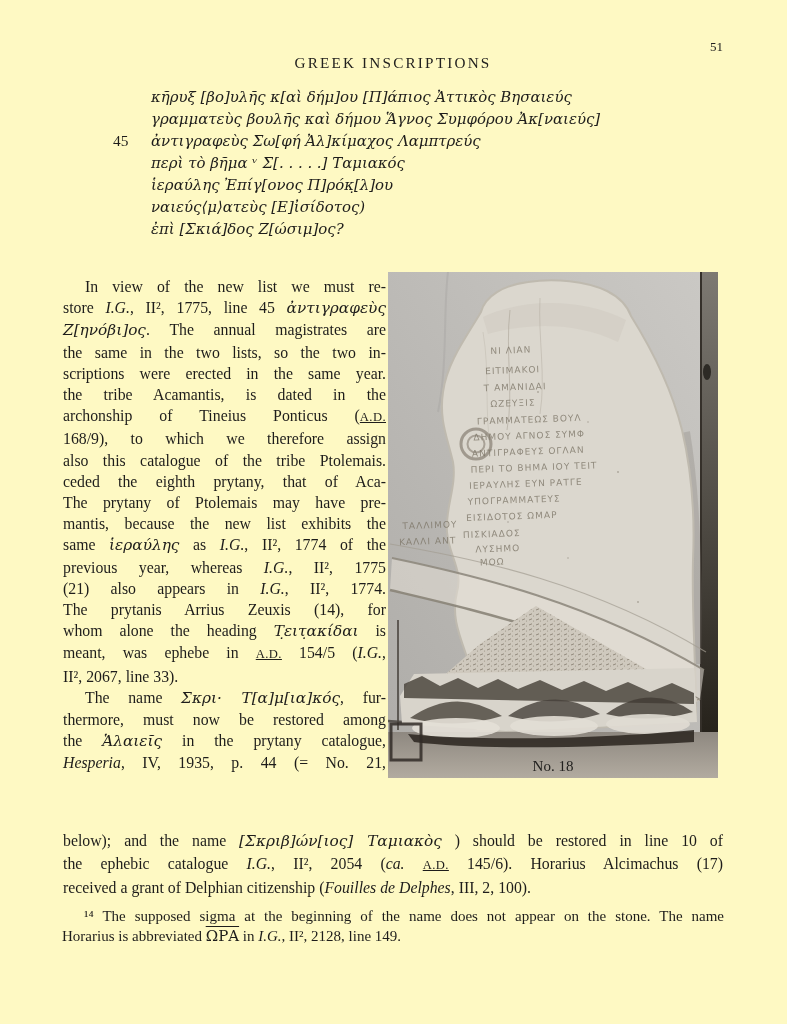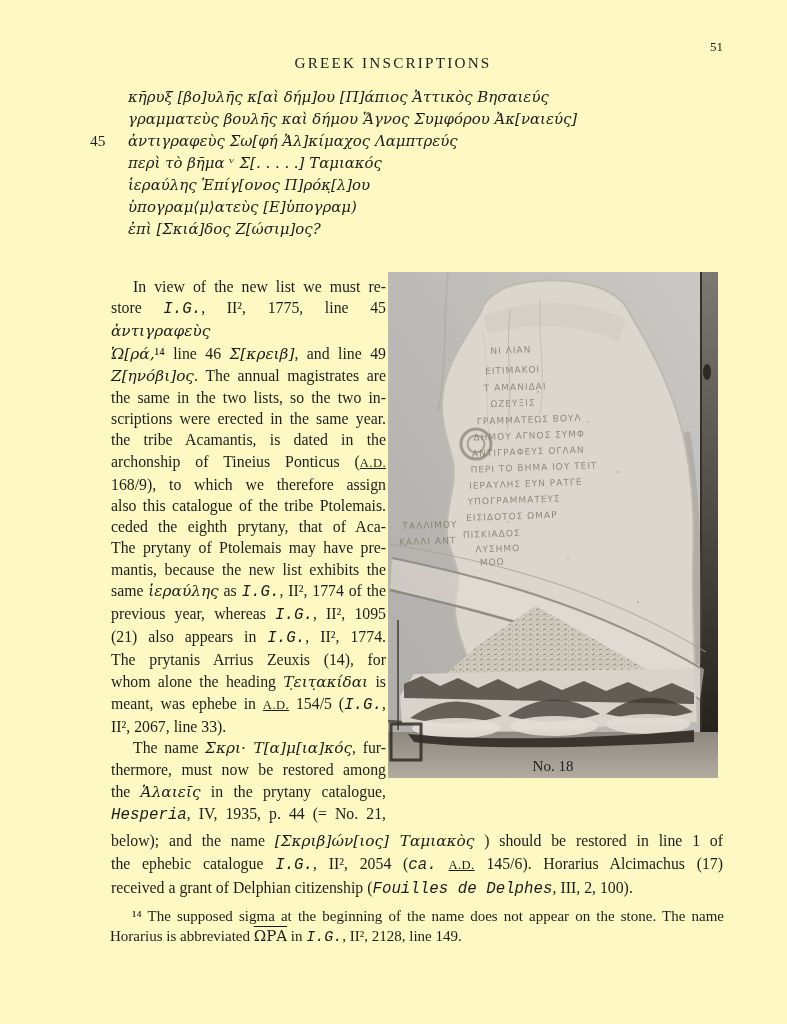--- a/index.html
+++ b/index.html
@@ -11,21 +11,21 @@
   
   .hdr-title{
     position:absolute;left:63px;top:54px;width:660px;text-align:center;
     font-size:15.2px;letter-spacing:2.2px;color:#22211f;
   }
   .page-num{
     position:absolute;right:64px;top:39px;font-size:13px;color:#22211f;
   }
   
   .greek-block{
-    position:absolute;left:128px;top:86px;width:540px;
+    position:absolute;left:151px;top:86px;width:540px;
     font-size:15.4px;line-height:22px;
   }
   .gline{position:relative;white-space:nowrap;}
   .gnum{
     position:absolute;left:-38px;top:0;font-style:normal;
     font-family:"Liberation Serif",serif;font-size:15.4px;
   }
   .gk{
     font-family:"DejaVu Serif","DejaVu Sans",serif;
     font-style:italic;font-size:.97em;
@@ -36,24 +36,24 @@
     font-size:15.8px;line-height:21.2px;
   }
   .full-text{
     position:absolute;left:63px;top:830px;width:660px;
     font-size:15.8px;line-height:21.9px;
   }
   .footnote{
     position:absolute;left:62px;top:906px;width:662px;
     font-size:15px;line-height:20.2px;
   }
-  .tline{text-align:justify;text-align-last:justify;margin-left:48px;}
+  .tline{text-align:justify;text-align-last:justify;}
   .tline.endl{text-align-last:left;}
   .tline.ind{text-indent:22px;}
-  .it{font-style:italic;font-family:Liberation Mono, monospace;}
+  .it{font-style:italic;}
   .sc{font-size:.8em;letter-spacing:.4px;text-decoration:underline;}
   .ov{text-decoration:overline;font-family:"DejaVu Serif",serif;}
   
   .photo-fig{position:absolute;left:388px;top:272px;width:330px;height:506px;}
   .photo-caption{
     position:absolute;left:388px;top:758px;width:330px;text-align:center;
     font-size:15px;color:#22211f;
   }
   #stone-text text{
     font-family:"DejaVu Sans","Liberation Sans",sans-serif;
@@ -67,40 +67,39 @@
 
   <div class="hdr-title">GREEK INSCRIPTIONS</div>
   <div class="page-num">51</div>
 
   <div class="greek-block">
       <div class="gline"><span class="gk">κῆρυξ [βο]υλῆς κ[αὶ δήμ]ου [Π]άπιος Ἀττικὸς Βησαιεύς</span></div>
       <div class="gline"><span class="gk">γραμματεὺς βουλῆς καὶ δήμου Ἅγνος Συμφόρου Ἀκ[ναιεύς]</span></div>
       <div class="gline"><span class="gnum">45</span><span class="gk">ἀντιγραφεὺς Σω[φή Ἀλ]κίμαχος Λαμπτρεύς</span></div>
       <div class="gline"><span class="gk">περὶ τὸ βῆμα ᵛ Σ[. . . . .] Ταμιακός</span></div>
       <div class="gline"><span class="gk">ἱεραύλης Ἐπίγ[ονος Π]ρόκ̣[λ]ου</span></div>
-      <div class="gline"><span class="gk">ὑπογραμ⟨μ⟩ατεὺς [Ε]ὑπογραμ)</span></div>
+      <div class="gline"><span class="gk">ναιεύς⟨μ⟩ατεὺς [Ε]ἰσίδοτος)</span></div>
       <div class="gline"><span class="gk">ἐπὶ [Σκιά]δος Ζ[ώσιμ]ος?</span></div>
     </div>
 
   <div class="left-col">
       <div class="tline ind"><span>In view of the new list we must re-</span></div>
       <div class="tline"><span>store </span><span class="it">I.G.</span><span>, II², 1775, line 45 </span><span class="gk">ἀντιγραφεὺς</span></div>
-      <div class="tline"><span class="gk">Ὡ[ρά,</span><span>¹⁴ line 46 </span><span class="gk">Σ[κρειβ]</span><span>, and line 49</span></div>
       <div class="tline"><span class="gk">Ζ[ηνόβι]ος</span><span>. The annual magistrates are</span></div>
       <div class="tline"><span>the same in the two lists, so the two in-</span></div>
       <div class="tline"><span>scriptions were erected in the same year.</span></div>
       <div class="tline"><span>the tribe Acamantis, is dated in the</span></div>
       <div class="tline"><span>archonship of Tineius Ponticus (</span><span class="sc">A.D.</span></div>
       <div class="tline"><span>168/9), to which we therefore assign</span></div>
       <div class="tline"><span>also this catalogue of the tribe Ptolemais.</span></div>
       <div class="tline"><span>ceded the eighth prytany, that of Aca-</span></div>
       <div class="tline"><span>The prytany of Ptolemais may have pre-</span></div>
       <div class="tline"><span>mantis, because the new list exhibits the</span></div>
       <div class="tline"><span>same </span><span class="gk">ἱεραύλης</span><span> as </span><span class="it">I.G.</span><span>, II², 1774 of the</span></div>
-      <div class="tline"><span>previous year, whereas </span><span class="it">I.G.</span><span>, II², 1095</span></div>
+      <div class="tline"><span>previous year, whereas </span><span class="it">I.G.</span><span>, II², 1775</span></div>
       <div class="tline"><span>(21) also appears in </span><span class="it">I.G.</span><span>, II², 1774.</span></div>
       <div class="tline"><span>The prytanis Arrius Zeuxis (14), for</span></div>
       <div class="tline"><span>whom alone the heading </span><span class="gk">Τ̣ειτ̣ακίδαι</span><span> is</span></div>
       <div class="tline"><span>meant, was ephebe in </span><span class="sc">A.D.</span><span> 154/5 (</span><span class="it">I.G.</span><span>,</span></div>
       <div class="tline endl"><span>II², 2067, line 33).</span></div>
       <div class="tline ind"><span>The name </span><span class="gk">Σκρι· Τ[α]μ[ια]κός</span><span>, fur-</span></div>
       <div class="tline"><span>thermore, must now be restored among</span></div>
       <div class="tline"><span>the </span><span class="gk">Ἁλαιεῖς</span><span> in the prytany catalogue,</span></div>
       <div class="tline"><span class="it">Hesperia</span><span>, IV, 1935, p. 44 (= No. 21,</span></div>
     </div>
@@ -202,21 +201,21 @@
       </g>
 
       <path d="M 10,348 L 10,458" stroke="#4a453f" stroke-width="2" opacity=".8" fill="none"></path>
       <rect x="3" y="452" width="30" height="36" fill="none" stroke="#312c27" stroke-width="3" opacity=".85"></rect>
     </svg>
   </figure>
 
   <figcaption class="photo-caption">No. 18</figcaption>
 
   <div class="full-text">
-      <div class="tline"><span>below); and the name </span><span class="gk">[Σκριβ]ών[ιος] Ταμιακὸς</span><span> ) should be restored in line 1 of</span></div>
+      <div class="tline"><span>below); and the name </span><span class="gk">[Σκριβ]ών[ιος] Ταμιακὸς</span><span> ) should be restored in line 10 of</span></div>
       <div class="tline"><span>the ephebic catalogue </span><span class="it">I.G.</span><span>, II², 2054 (</span><span class="it">ca.</span><span> </span><span class="sc">A.D.</span><span> 145/6). Horarius Alcimachus (17)</span></div>
       <div class="tline endl"><span>received a grant of Delphian citizenship (</span><span class="it">Fouilles de Delphes</span><span>, III, 2, 100).</span></div>
     </div>
 
   <div class="footnote">
       <div class="tline ind"><span>¹⁴ The supposed sigma at the beginning of the name does not appear on the stone. The name</span></div>
       <div class="tline endl"><span>Horarius is abbreviated </span><span class="ov">ΩΡΑ</span><span> in </span><span class="it">I.G.</span><span>, II², 2128, line 149.</span></div>
     </div>
 
 </div>

